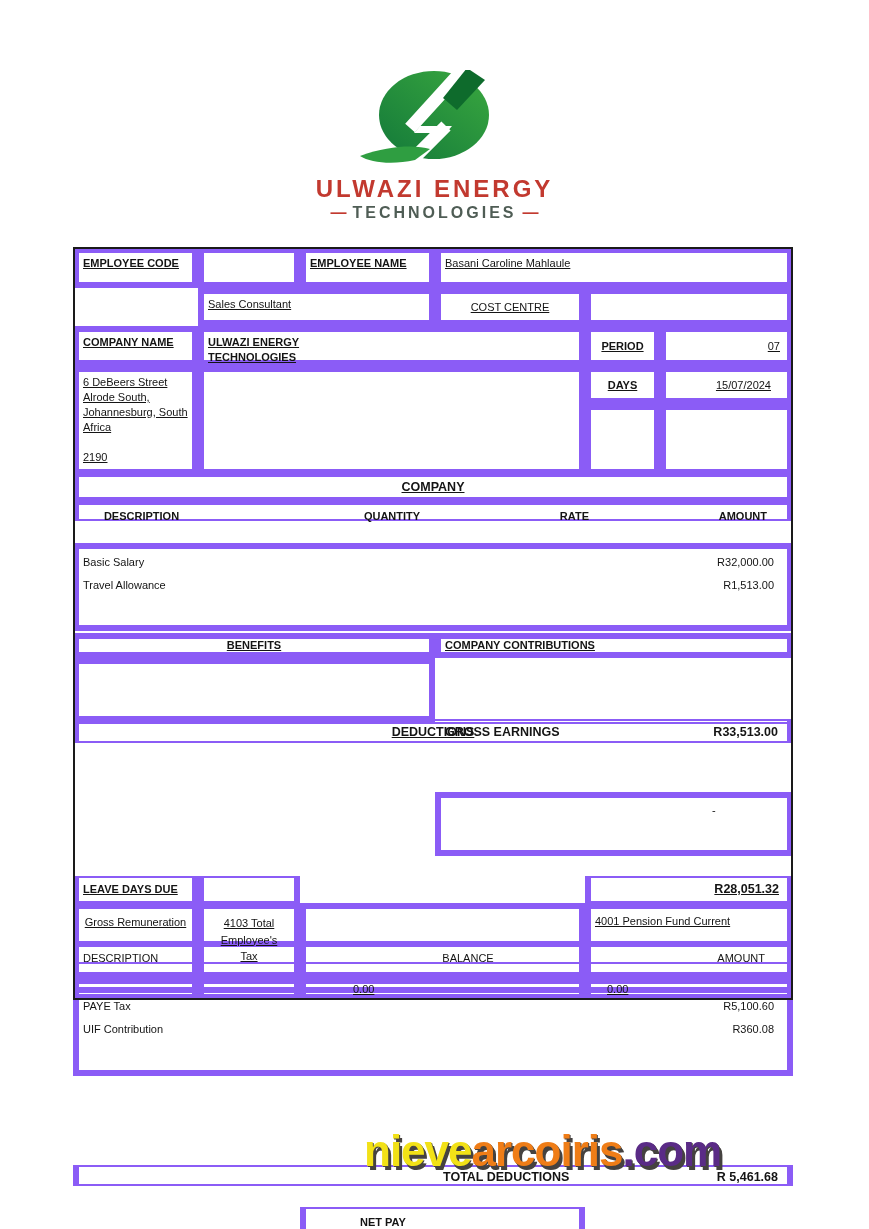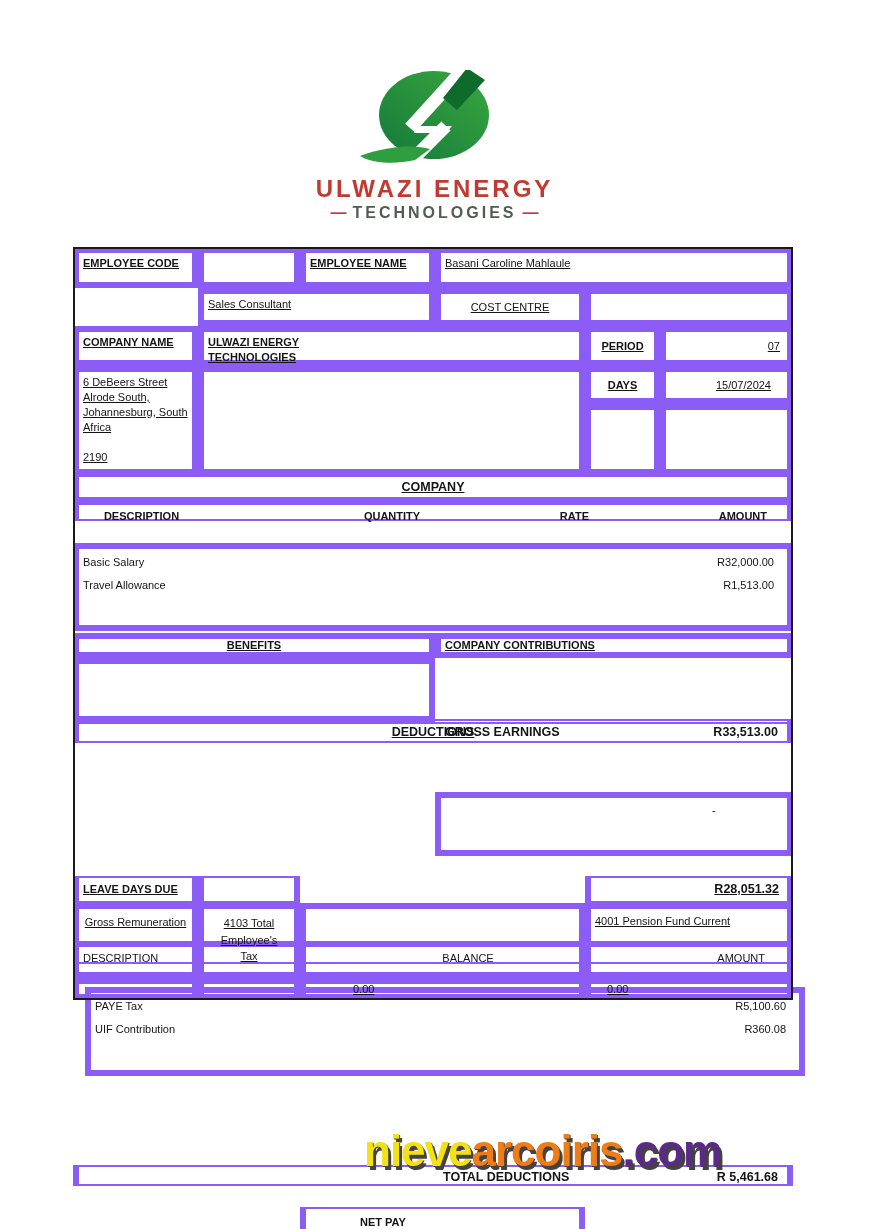--- a/index.html
+++ b/index.html
@@ -128,21 +128,21 @@
     </div>
 
     <div class="cell ctr b band bt2 bb2" style="left:0;top:475px;width:720px;height:21px;">DEDUCTIONS</div>
 
     <div class="cell rel bb2" style="left:0;top:496px;width:720px;height:23px;">
       <span class="abspan" style="left:4px;top:4px;">DESCRIPTION</span>
       <span class="abspan" style="left:314px;top:4px;width:150px;text-align:center;">BALANCE</span>
       <span class="abspan" style="right:22px;top:4px;width:120px;text-align:right;">AMOUNT</span>
     </div>
 
-    <div class="cell rel" style="left:12px;top:519px;width:720px;height:89px;">
+    <div class="cell rel" style="left:0;top:519px;width:720px;height:89px;">
       <div class="linerow" style="top:6px;">
         <span>PAYE Tax</span>
         <span>R5,100.60</span>
       </div>
       <div class="linerow" style="top:29px;">
         <span>UIF Contribution</span>
         <span>R360.08</span>
       </div>
     </div>
 

